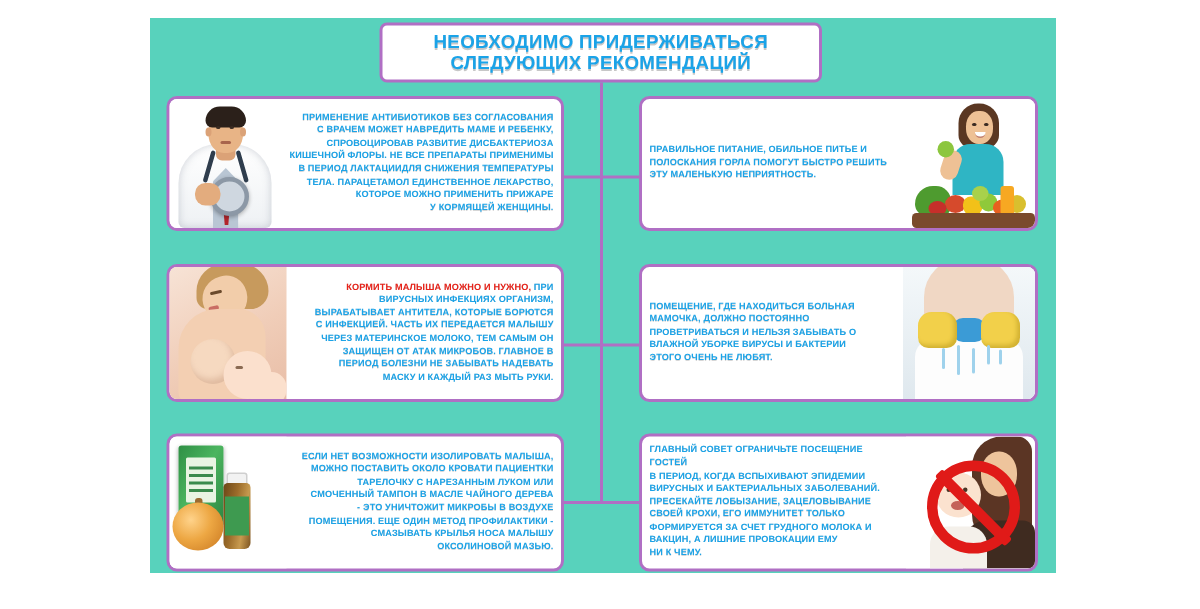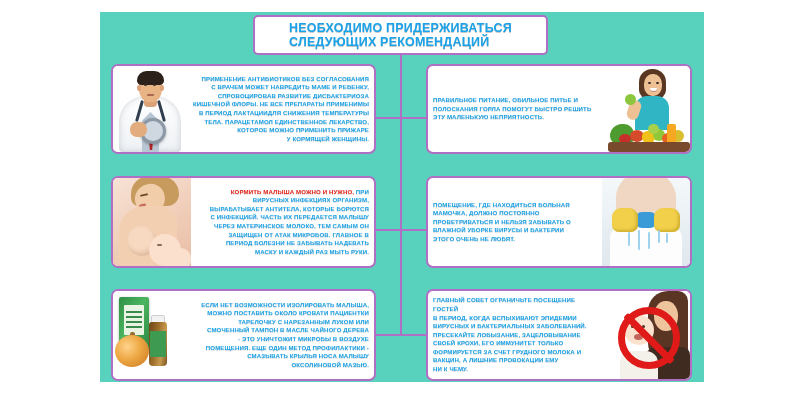--- a/index.html
+++ b/index.html
@@ -37,21 +37,21 @@
     display: flex;
     align-items: center;
     justify-content: center;
     z-index: 5;
   }
   #title-text {
     color: #1aa3e8;
     font-weight: bold;
     font-size: 12.5px;
     line-height: 14.5px;
-    text-align: left;
+    text-align: center;
     letter-spacing: 0.2px;
     white-space: pre-line;
     text-shadow: 0 1px 0 rgba(0,0,0,0.22);
   }
 
   
   .conn {
     position: absolute;
     background: #b06fc4;
     z-index: 1;

